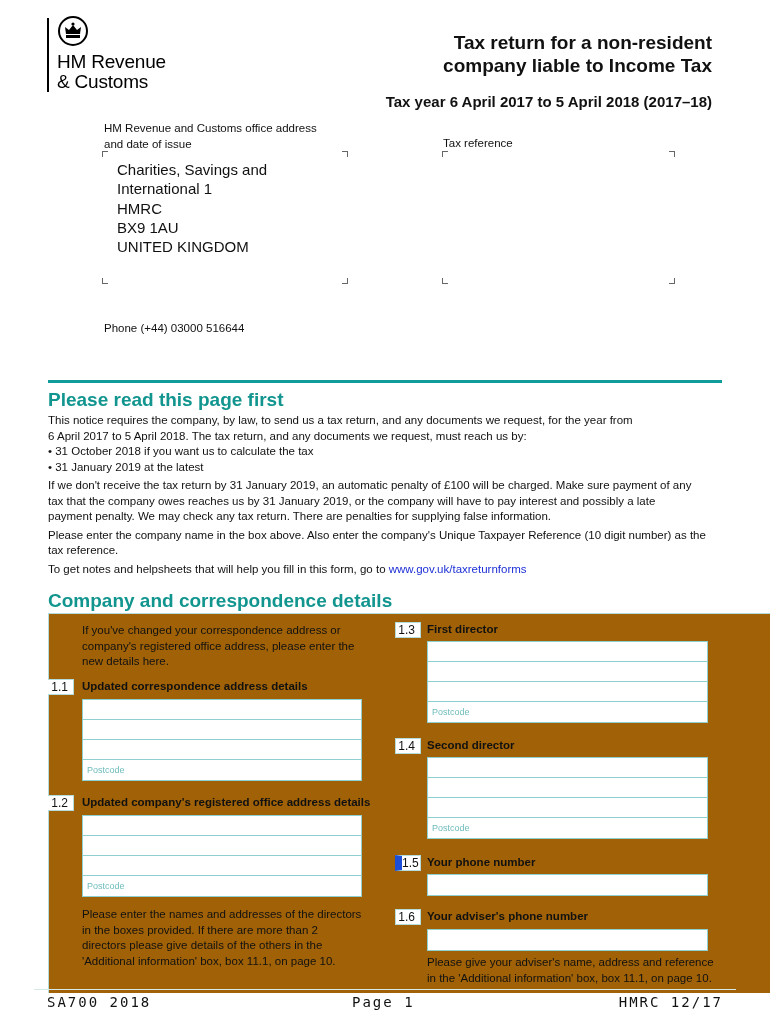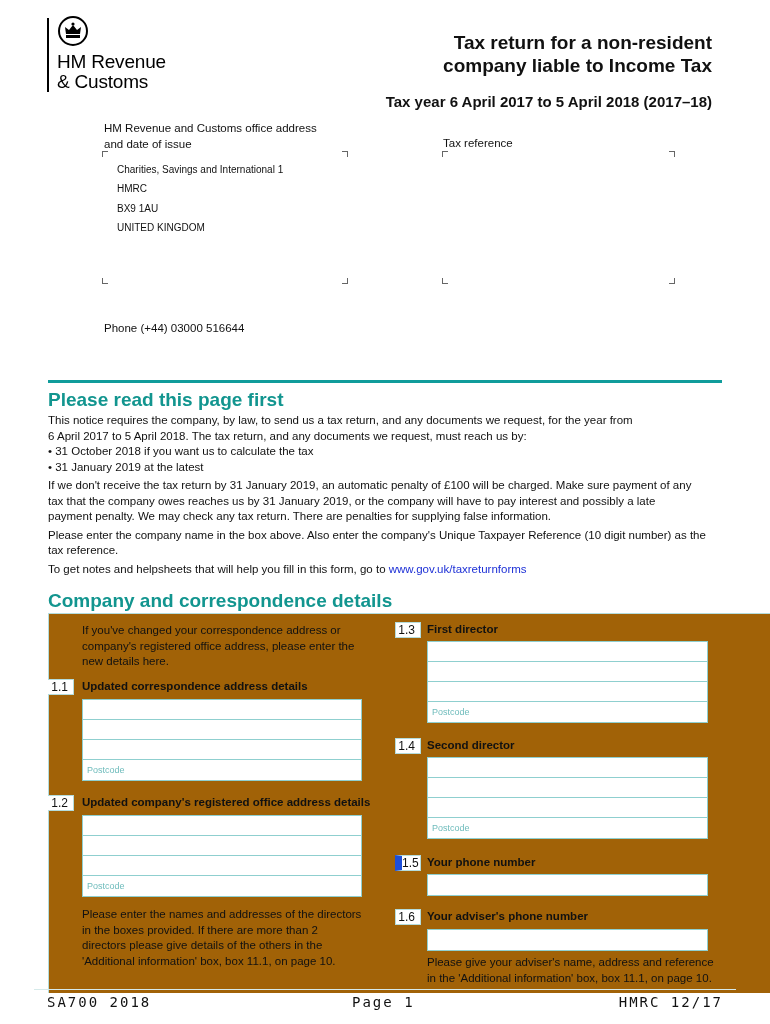--- a/index.html
+++ b/index.html
@@ -17,21 +17,21 @@
   .title { right: 58px; top: 31px; text-align: right; font-weight: bold; font-size: 19px; line-height: 23px; color: #111; }
   .subtitle { right: 58px; top: 78px; font-weight: bold; font-size: 15px; color: #111; text-align: right; margin-top: 15px; }
 
   
   .small { font-size: 11.5px; line-height: 15.5px; color: #111; }
   .corner { position: absolute; width: 6px; height: 6px; border-color: #666; border-style: solid; border-width: 0; }
   .c-tl { border-top-width: 1px; border-left-width: 1px; }
   .c-tr { border-top-width: 1px; border-right-width: 1px; }
   .c-bl { border-bottom-width: 1px; border-left-width: 1px; }
   .c-br { border-bottom-width: 1px; border-right-width: 1px; }
-  .addr-line { font-size: 10px; line-height: 19.3px; color: #111; }
+  .addr-line { font-size: 15px; line-height: 19.3px; color: #111; }
 
   
   .rule { left: 48px; width: 674px; height: 3px; background: #109c9b; }
   .h2 { left: 48px; font-size: 19px; font-weight: bold; color: #12958f; }
   .body-text { left: 48px; width: 680px; font-size: 11.5px; line-height: 15.5px; color: #111; }
   .body-text p { margin-bottom: 3px; }
   .link { color: #1d30d6; }
 
   
   .panel { left: 48px; top: 613px; width: 764px; height: 380px; background: #a16207; border: 1px solid #b4dcdc; border-bottom: none; }

